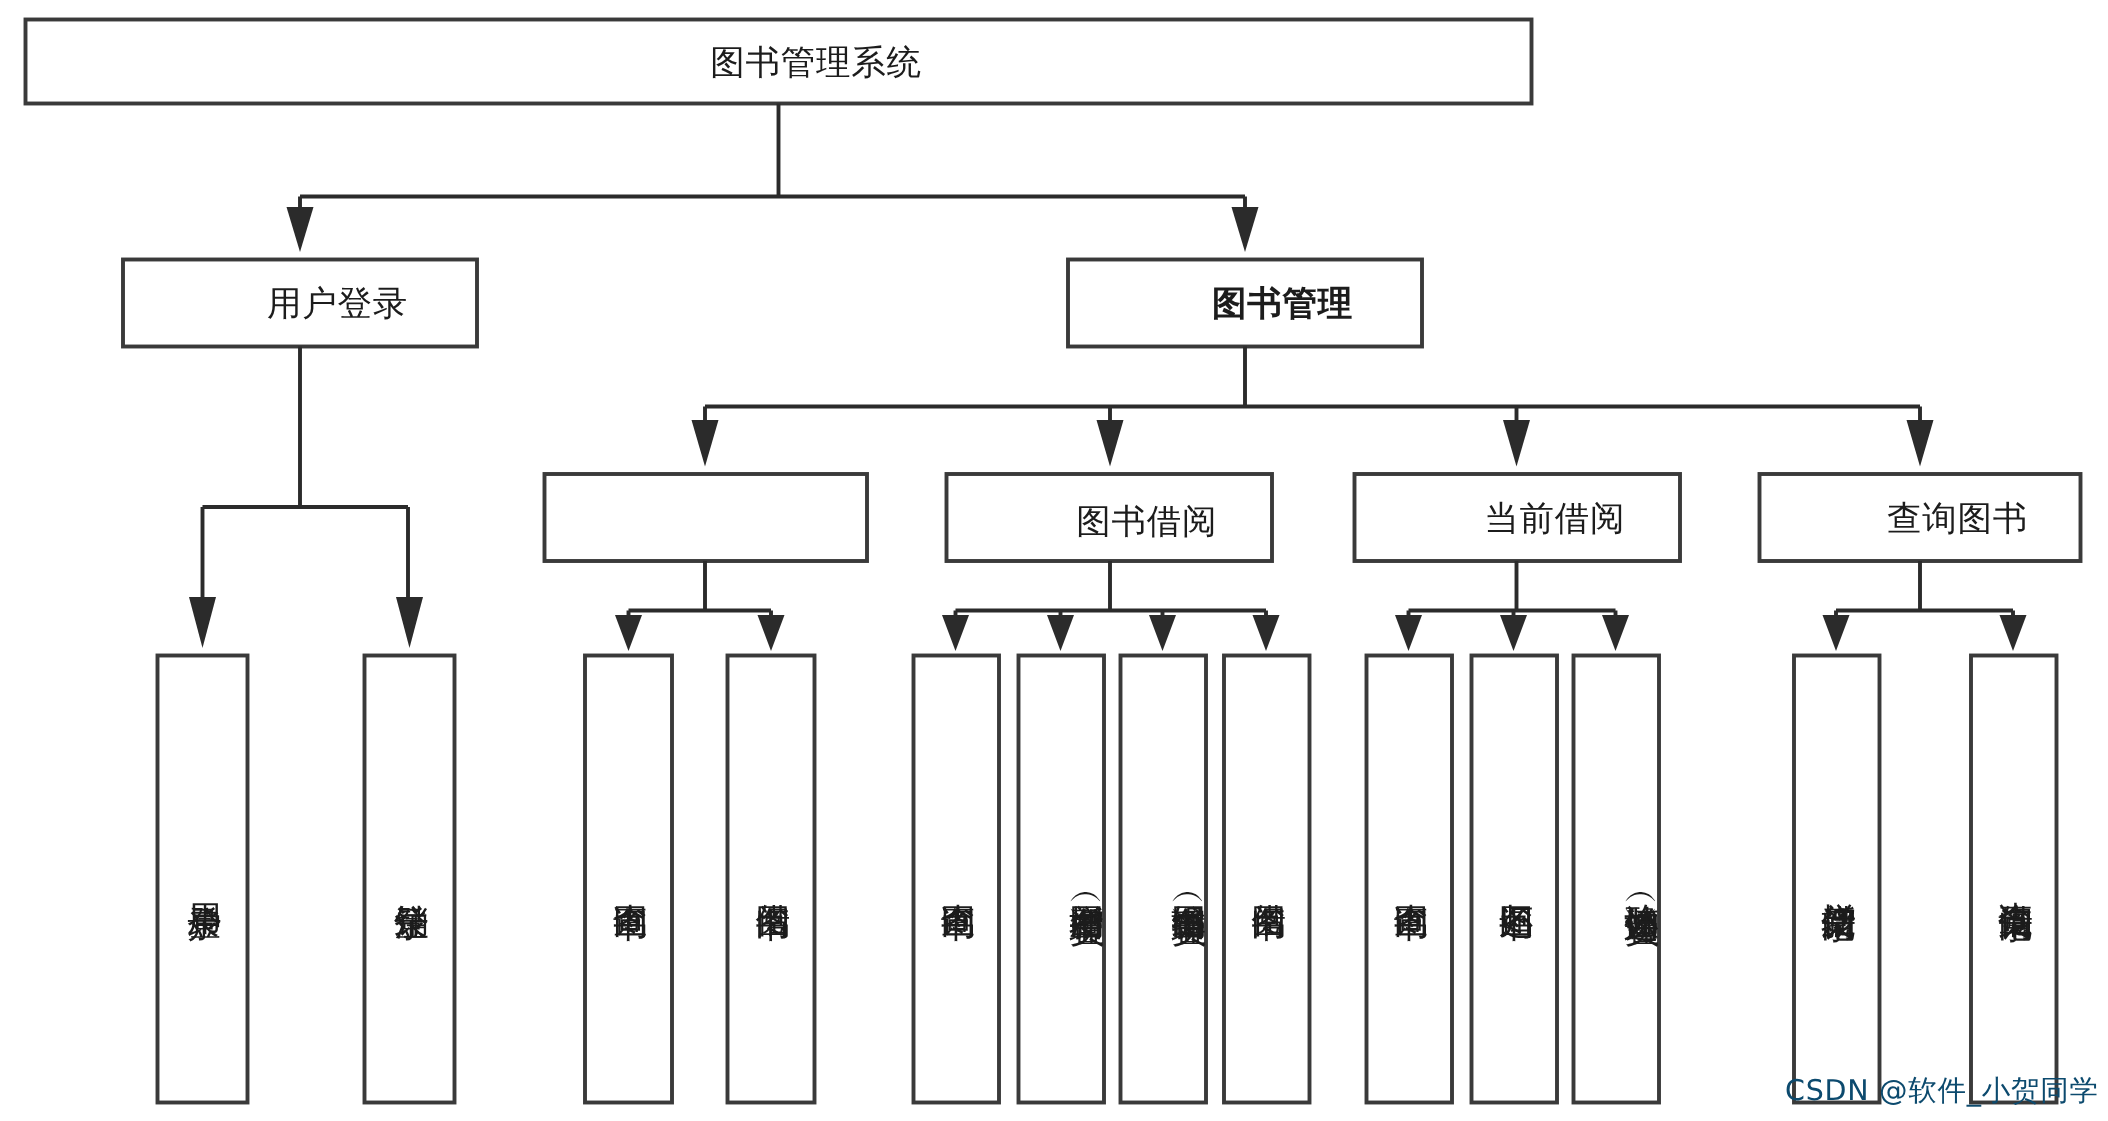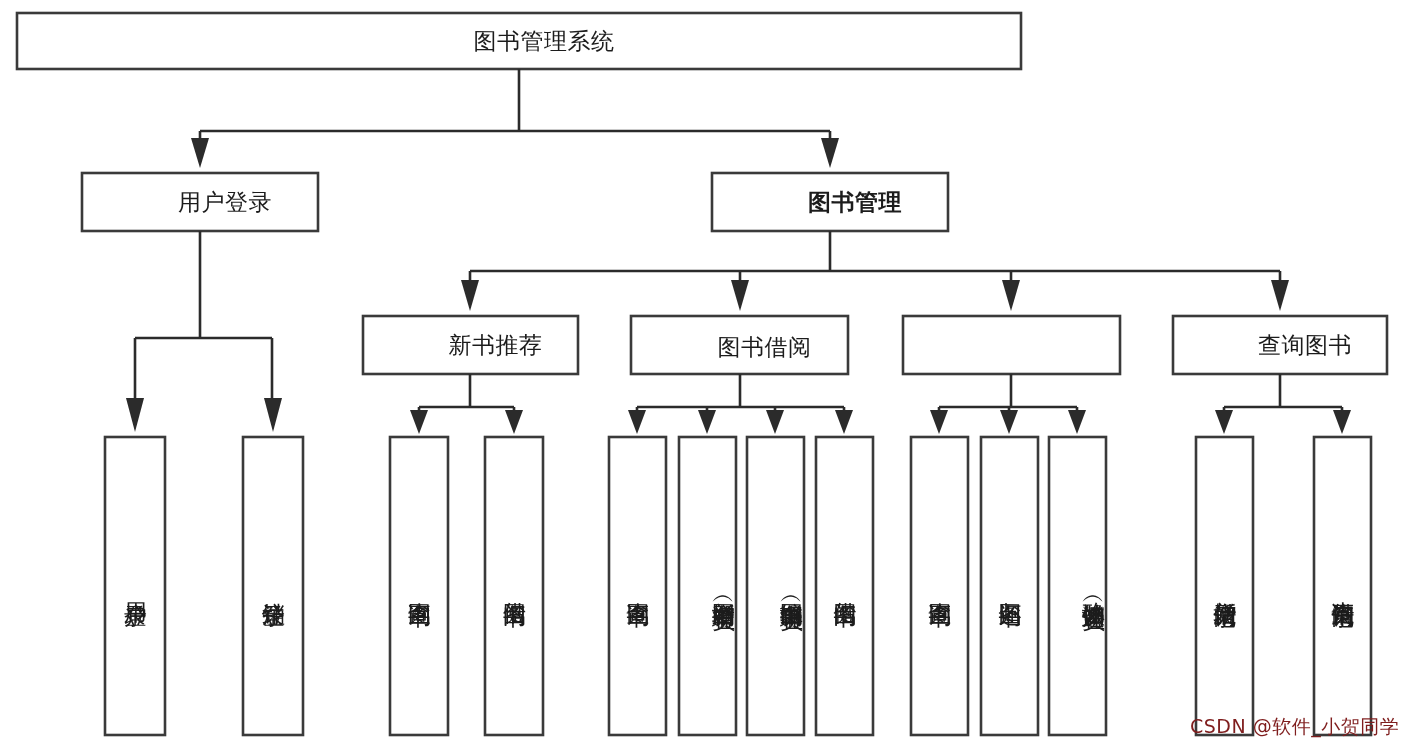--- a/index.html
+++ b/index.html
@@ -62,21 +62,21 @@
     writing-mode: vertical-rl;
     text-orientation: upright;
     letter-spacing: 1px;
     pointer-events: none;
   }
   .node-label-v.vcenter {
     align-items: center;
   }
   .watermark {
     position: absolute;
-    color: #7f1d1d;
+    color: #0c4a6e;
     font-size: 19px;
     white-space: nowrap;
     letter-spacing: 0.5px;
   }
 </style>
 </head>
 <body>
 
 <div id="diagram-root">
 
@@ -168,22 +168,22 @@
     <path class="connector" d="M 1342,407 L 1342,412"></path>
     <polygon class="arrow-head" points="1215,410 1233,410 1224,434"></polygon>
     <polygon class="arrow-head" points="1333,410 1351,410 1342,434"></polygon>
   </svg>
 
   <div class="node-label-h" style="left:17px; top:13px; width:1004px; height:56px;">图书管理系统</div>
 
   <div class="node-label-h" style="left:82px; top:173px; width:236px; height:58px;">用户登录</div>
   <div class="node-label-h" style="left:712px; top:173px; width:236px; height:58px;font-weight:bold;">图书管理</div>
 
-  <div class="node-label-h" style="left:363px; top:316px; width:215px; height:58px;">新书推荐</div>
   <div class="node-label-h" style="left:631px; top:316px; width:217px; height:62px;">图书借阅</div>
+  <div class="node-label-h" style="left:903px; top:316px; width:217px; height:58px;">当前借阅</div>
   <div class="node-label-h" style="left:1173px; top:316px; width:214px; height:58px;">查询图书</div>
 
   <div class="node-label-v vcenter" style="left:105px; top:437px; width:60px; height:298px;">用户登录</div>
   <div class="node-label-v vcenter" style="left:243px; top:437px; width:60px; height:298px;">注销登录</div>
 
   <div class="node-label-v vcenter" style="left:390px; top:437px; width:58px; height:298px;">查询图书</div>
   <div class="node-label-v vcenter" style="left:485px; top:437px; width:58px; height:298px;">借阅图书</div>
 
   <div class="node-label-v vcenter" style="left:609px; top:437px; width:57px; height:298px;">查询图书</div>
   <div class="node-label-v" style="left:679px; top:445px; width:57px; height:286px;">新增图书（管理员）</div>

